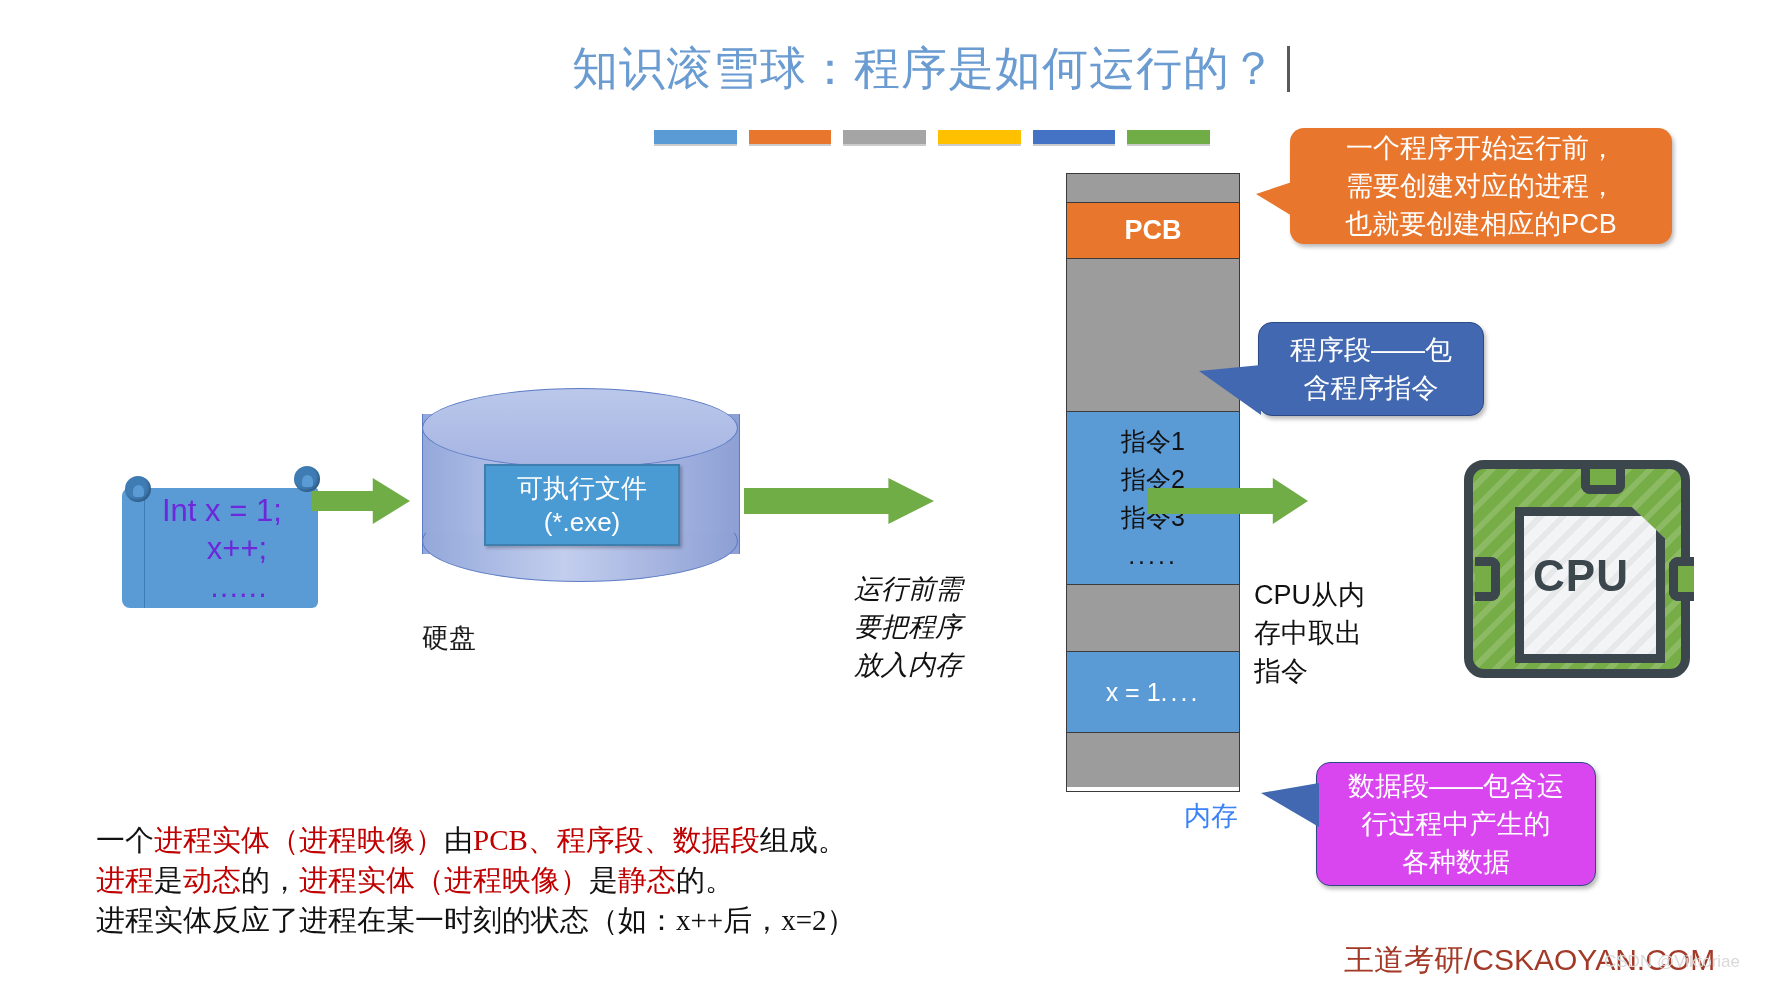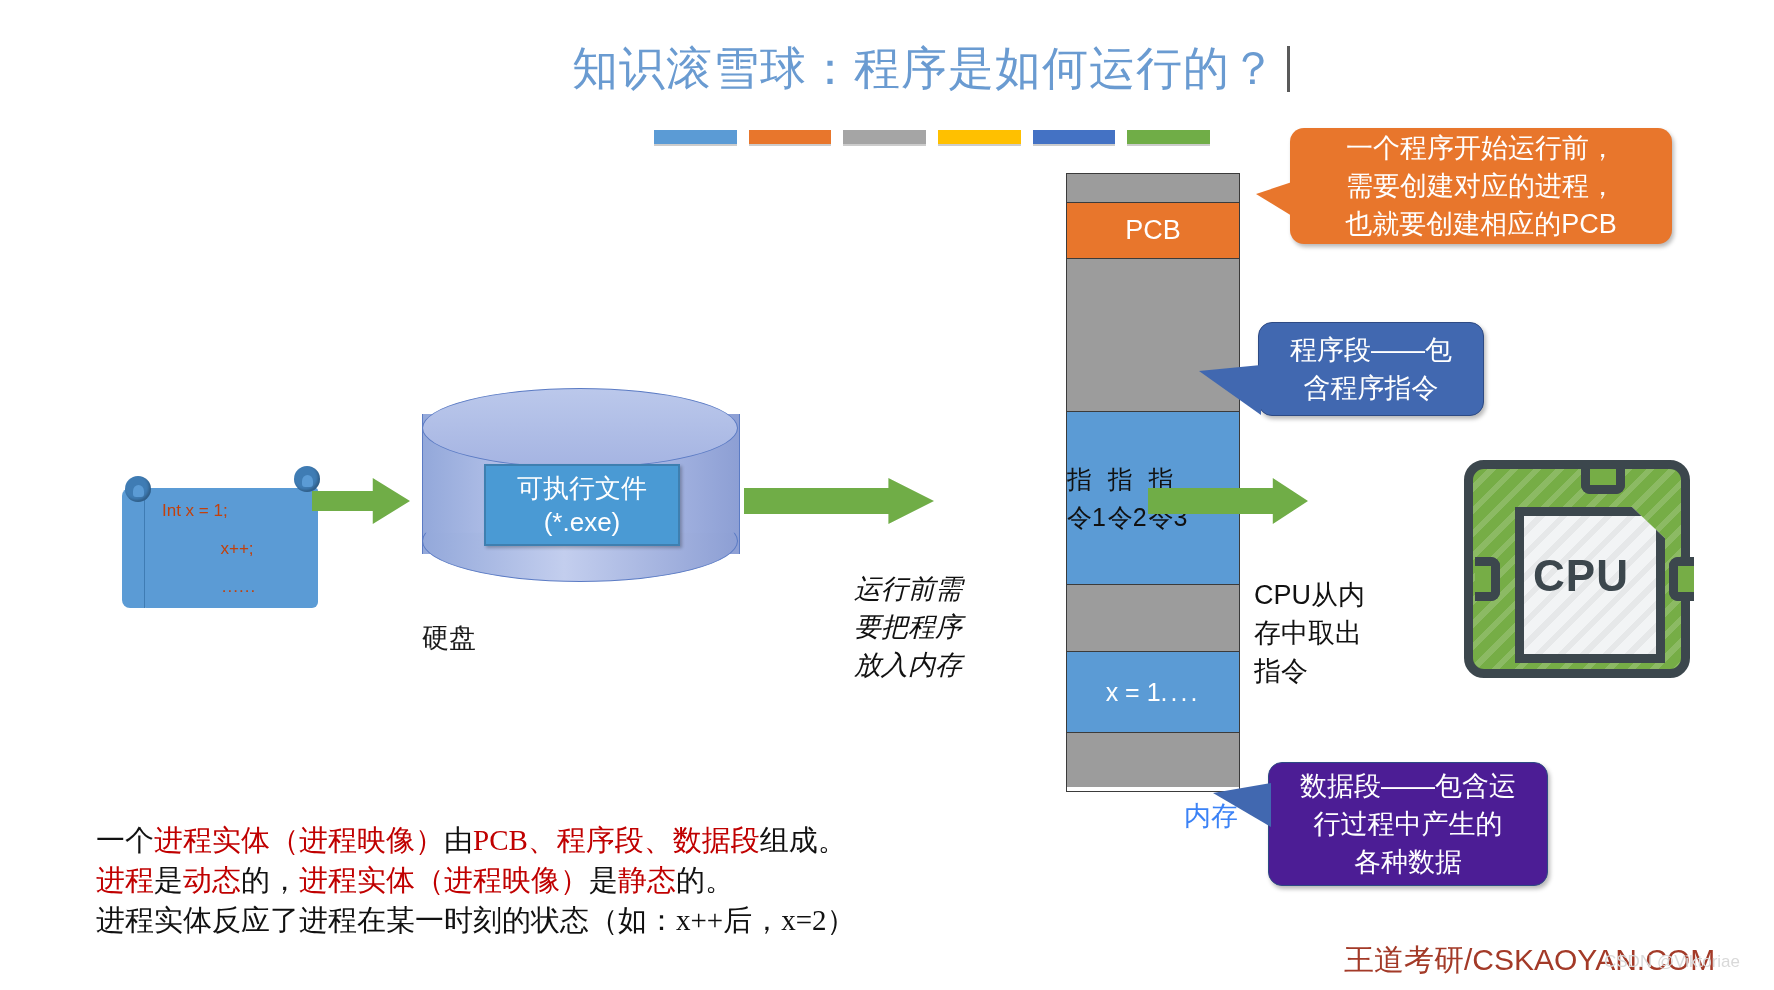--- a/index.html
+++ b/index.html
@@ -24,21 +24,21 @@
       background:#5B9BD5;border-radius:3px 3px 6px 6px;}
   .scroll-left{position:absolute;left:0px;top:10px;width:22px;height:120px;
       background:#5B9BD5;border-right:1px solid #3f7cb4;border-radius:8px 0 0 8px;}
   .curl{position:absolute;width:26px;height:26px;border-radius:50%;
       background:#3f7cb4;box-shadow:inset -2px -2px 3px rgba(0,0,0,.25);}
   .curl.tl{left:3px;top:-2px;}
   .curl.tr{left:172px;top:-12px;}
   .curl .hole{position:absolute;left:8px;top:9px;width:11px;height:12px;
       background:#5B9BD5;border-radius:50% 50% 3px 3px;}
   #scroll-text{position:absolute;left:26px;top:14px;width:168px;
-      color:#c2410c;font-size:17px;line-height:38px;text-align:center;}
+      color:#6d28d9;font-size:31px;line-height:38px;text-align:center;}
   #scroll-text .l1{text-align:left;padding-left:14px;}
   #scroll-text .l2{text-align:center;padding-left:10px;}
   #scroll-text .l3{text-align:center;padding-left:14px;letter-spacing:1px;}
 
   
   .garrow{background:#70AD47;border:2px solid #4f7c32;}
   .garrow.a1{left:268px;top:478px;width:98px;height:46px;
      clip-path:polygon(0 28%,62% 28%,62% 0,100% 50%,62% 100%,62% 72%,0 72%);
      border:none;background:#70AD47;}
   .a-sh{filter:drop-shadow(1px 2px 1px rgba(0,0,0,.35));}
@@ -68,26 +68,26 @@
   #disk-caption{left:378px;top:620px;width:316px;text-align:left;
       font-size:27px;color:#1a1a1a;}
 
   
   #mem{left:1022px;top:173px;width:172px;height:617px;border:1px solid #3b3b3b;}
   .mseg{position:relative;width:100%;box-sizing:border-box;
         display:flex;align-items:center;justify-content:center;
         font-size:25px;color:#111;}
   .mgray{background:#9C9C9C;}
   .morange{background:#E8762C;color:#fff;border-top:1px solid #3b3b3b;
-           border-bottom:1px solid #3b3b3b;font-size:27px;}
+           border-bottom:1px solid #3b3b3b;font-size:27px;font-weight:bold;}
   .mblue{background:#5B9BD5;border-top:1px solid #3b3b3b;border-bottom:1px solid #3b3b3b;}
   #seg-top{height:28px;}
   #seg-pcb{height:57px;}
   #seg-gap1{height:152px;}
-  #seg-code{height:174px;flex-direction:row;justify-content:center;line-height:38px;}
+  #seg-code{height:174px;flex-direction:column;justify-content:center;line-height:38px;}
   #seg-gap2{height:66px;}
   #seg-data{height:82px;justify-content:center;
             color:#fff;line-height:40px;}
   #seg-bot{height:54px;}
   #mem-caption{left:1022px;top:798px;width:172px;text-align:right;
       font-size:27px;color:#3b82f6;}
   .dots{letter-spacing:3px;font-size:25px;}
 
   
   .callout{position:absolute;border-radius:14px;color:#fff;text-align:center;
@@ -98,21 +98,21 @@
   #callout-pcb{left:1290px;top:128px;width:382px;height:116px;background:#E8762C;}
   #callout-pcb .tail{left:-34px;top:54px;border-top:12px solid transparent;
      border-bottom:22px solid transparent;border-right:36px solid #E8762C;}
 
   #callout-code{left:1258px;top:322px;width:224px;height:92px;background:#4168B0;
      border:1px solid #2d4a84;}
   #callout-code .tail{left:-60px;top:42px;width:0;height:0;
      border-top:6px solid transparent;border-bottom:44px solid transparent;
      border-right:62px solid #4168B0;}
 
-  #callout-data{left:1268px;top:762px;width:278px;height:122px;background:#4c1d95;
+  #callout-data{left:1316px;top:762px;width:278px;height:122px;background:#d946ef;
      border:1px solid #2d4a84;}
   #callout-data .tail{left:-56px;top:20px;border-top:10px solid transparent;
      border-bottom:34px solid transparent;border-right:58px solid #4168B0;}
 
   
   .plainlabel{position:absolute;font-size:27px;line-height:38px;color:#111;}
   #label-load{left:828px;top:570px;width:160px;text-align:center;font-style:italic;}
   #label-fetch{left:1254px;top:576px;width:170px;text-align:left;}
 
   

